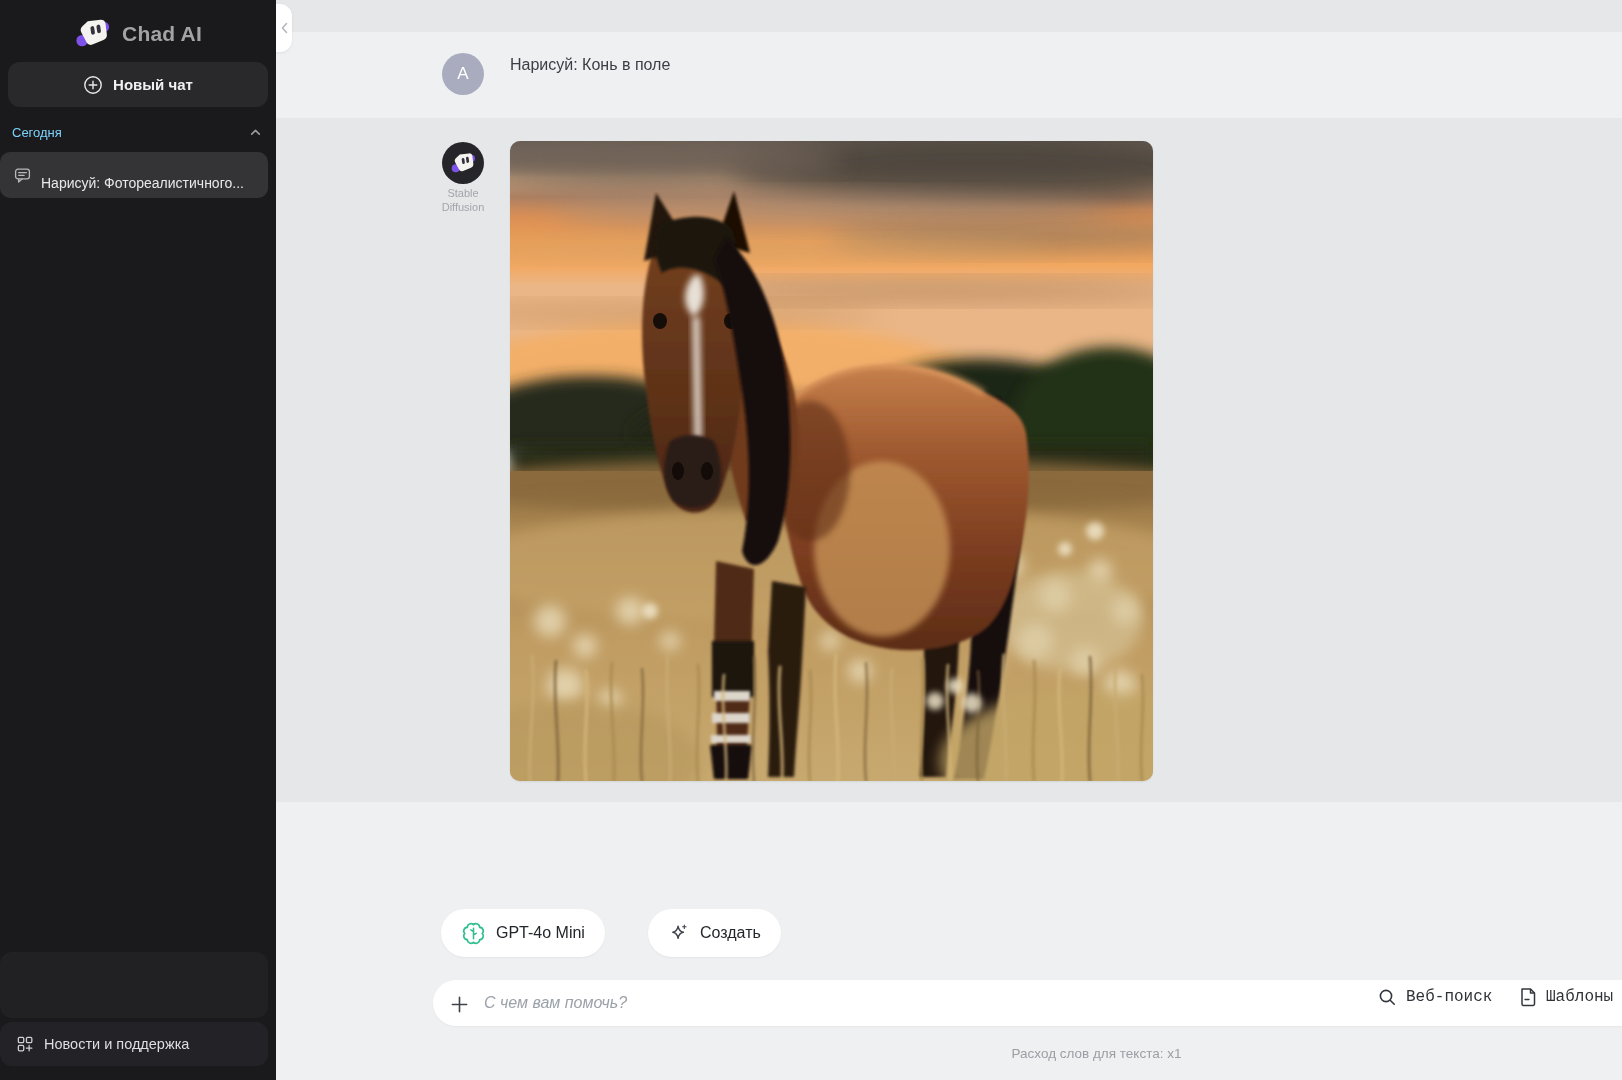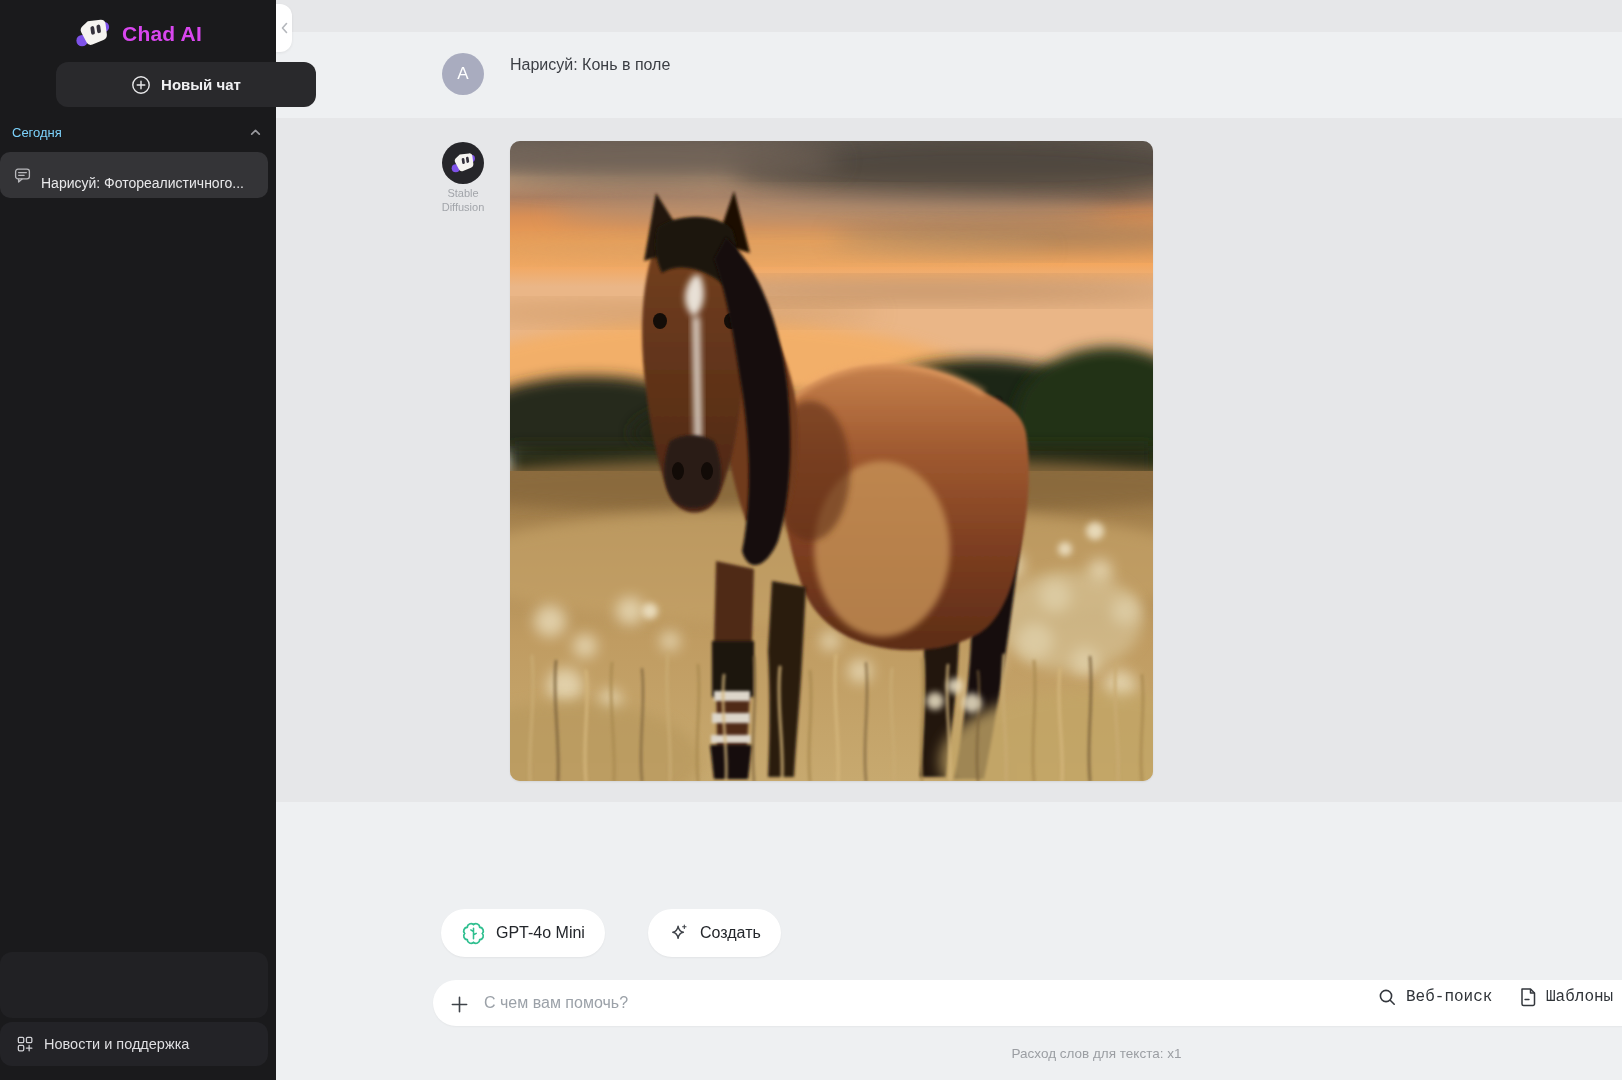--- a/index.html
+++ b/index.html
@@ -12,25 +12,25 @@
   .band-top   { top:0;    height:32px;  background:#e6e7e9; }
   .band-user  { top:32px; height:86px;  background:#eef0f2; }
   .band-ai    { top:118px;height:684px; background:#e6e7e9; }
   .band-bottom{ top:802px;height:278px; background:#eef0f2; }
 
   
   .sidebar { position:absolute; left:0; top:0; width:276px; height:1080px; background:#1a1a1c; z-index:3; }
   .logo-row { position:absolute; top:14px; left:0; width:276px; height:40px;
     display:flex; align-items:center; justify-content:center; gap:10px; }
   .logo-badge { width:38px; height:38px; display:flex; align-items:center; justify-content:center; }
-  .logo-text { color:#d946ef; font-size:21px; font-weight:600; letter-spacing:.2px;text-align:center; }
+  .logo-text { color:#a3a3a3; font-size:21px; font-weight:600; letter-spacing:.2px;text-align:center; }
   .new-chat { position:absolute; left:8px; top:62px; width:260px; height:45px;
     background:#29292c; border:none; border-radius:12px; color:#f0f0f2; font-size:15px; font-weight:600;
     display:flex; align-items:center; justify-content:center; gap:10px; cursor:pointer;
-    font-family:inherit;margin-left:48px; }
+    font-family:inherit; }
   .section-row { position:absolute; left:12px; top:123px; width:252px; height:18px;
     display:flex; align-items:center; justify-content:space-between; }
   .section-label { color:#7dd3fc; font-size:13px; }
   .chev-btn { background:none; border:none; cursor:pointer; display:flex; padding:2px; }
   .chat-item { position:absolute; left:0; top:152px; width:268px; height:46px;
     background:#343437; border-radius:10px; display:flex; align-items:center; gap:10px;
     padding:0 12px 0 14px; cursor:pointer; }
   .chat-item span { color:#e9e9eb; font-size:14px; white-space:nowrap; overflow:hidden; text-overflow:ellipsis;margin-top:16px; }
   .side-banner { position:absolute; left:0; top:952px; width:268px; height:66px;
     background:#212124; border-radius:12px; }
@@ -61,21 +61,21 @@
   .pill { position:absolute; top:909px; height:48px; background:#ffffff; border:none; border-radius:24px;
     display:flex; align-items:center; gap:10px; padding:0 20px; font-size:16px; font-weight:400;
     color:#23262b; cursor:pointer; box-shadow:0 1px 2px rgba(0,0,0,.05); z-index:2; font-family:inherit; }
   .pill-model { left:441px; }
   .pill-create { left:648px; }
   .composer-bar { position:absolute; left:433px; top:980px; width:1327px; height:46px;
     background:#ffffff; border-radius:23px; z-index:2; box-shadow:0 1px 2px rgba(0,0,0,.04); }
   .attach-btn { position:absolute; left:448px; top:993px; width:22px; height:22px; background:none; border:none;
     cursor:pointer; z-index:3; display:flex; align-items:center; justify-content:center; padding:0; }
   .composer-input { position:absolute; left:484px; top:981px; width:560px; height:44px; border:none; outline:none;
-    background:transparent; font-size:16px; color:#2c2f34; z-index:3; font-family:inherit; }
+    background:transparent; font-size:16px; color:#2c2f34; z-index:3; font-family:inherit;font-style:italic; }
   .composer-input::placeholder { color:#9ba1a8; }
   .bar-action { position:absolute; top:980px; height:34px; display:flex; align-items:center; gap:9px;
     background:none; border:none; cursor:pointer; z-index:3; font-size:16px; color:#2f3338; font-family:Liberation Mono, monospace; }
   .act-search { left:1378px; }
   .act-templates { left:1519px; }
   .usage-note { position:absolute; left:433px; top:1046px; width:1327px; text-align:center;
     color:#9b9ea3; font-size:13.5px; z-index:2; }
 </style>
 </head>
 <body>

